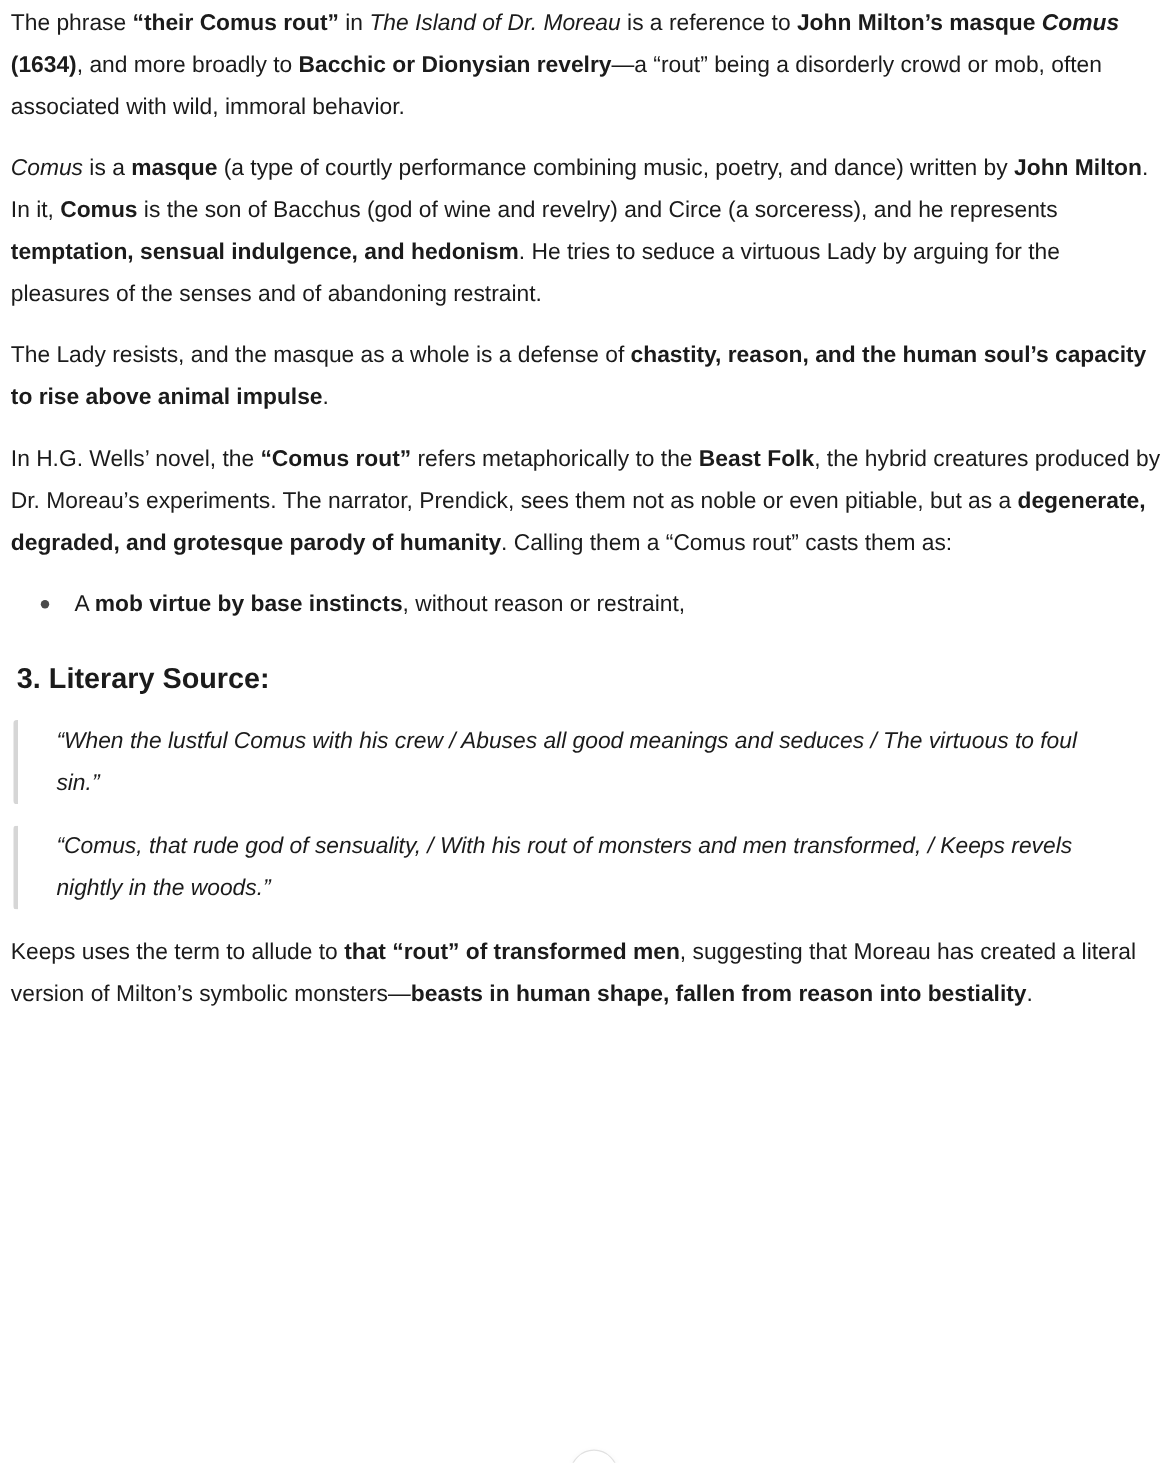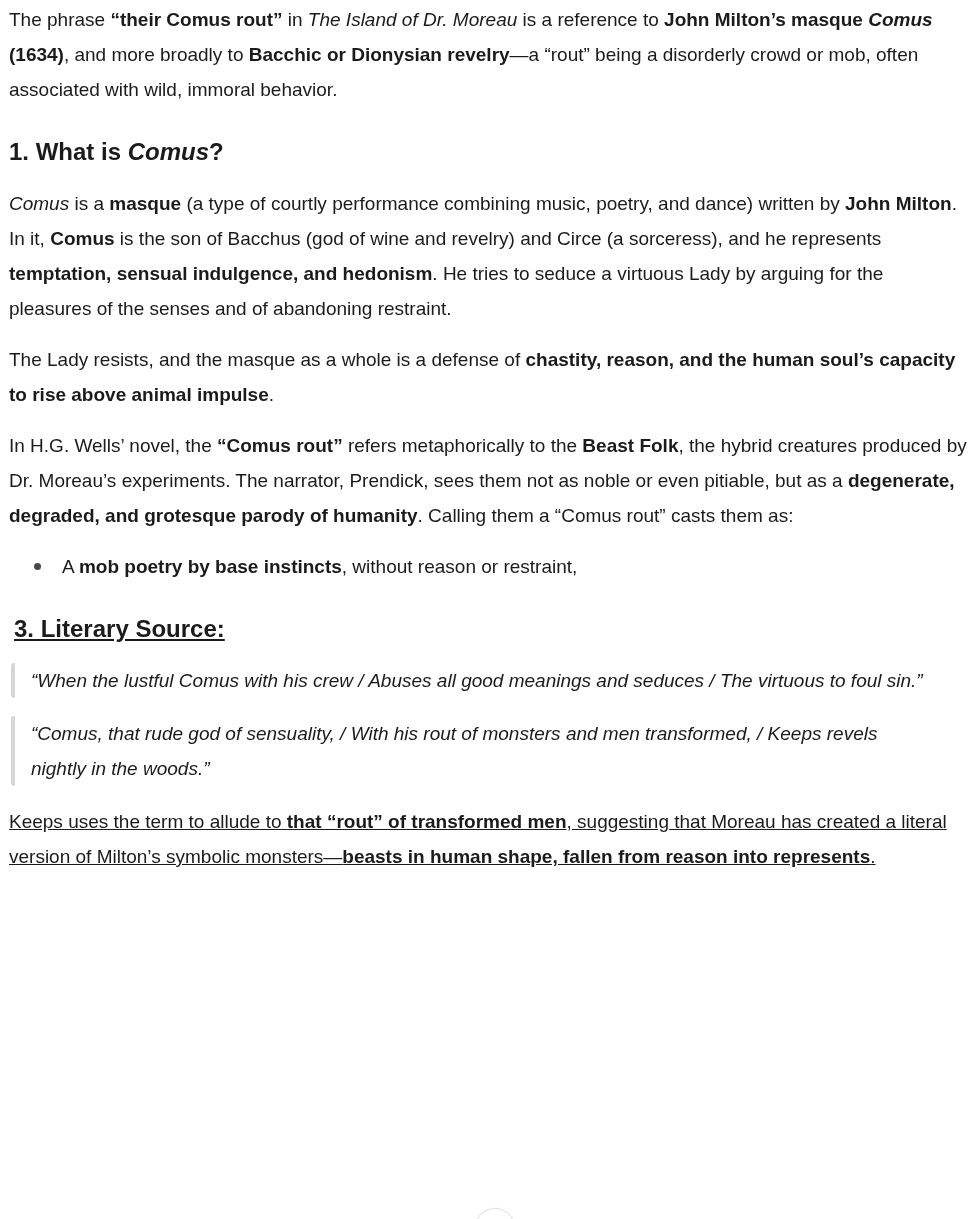--- a/index.html
+++ b/index.html
@@ -11,61 +11,60 @@
   }
   .content {
     padding: 2px 10px 0 9px;
     font-size: 19px; line-height: 35px;
   }
   .content p { margin: 0 0 16px 0; }
   .heading {
     font-size: 24px; line-height: 33px; font-weight: 700;
     margin: 28px 0 18px 0;
   }
-  .indent { margin-left: 5px; text-decoration: underline; }
+  .indent { margin-left: 5px; }
   strong { font-weight: 700; }
   em { font-style: italic; }
   ul.bullets { list-style: none; margin: 8px 0 16px 0; padding: 0; }
   ul.bullets li { position: relative; padding-left: 53px; margin: 0 0 11px 0; }
   .bullet {
     position: absolute; left: 25px; top: 14px;
     width: 7px; height: 7px; border-radius: 50%; background: #4a4a4a;
   }
   blockquote {
     margin: 16px 0 18px 2px;
     border-left: 4px solid #d6d6d6; border-radius: 3px;
-    padding: 0 40px 0 16px; font-style: italic;
+    padding: 0 40px 0 32px; font-style: italic;
   }
   blockquote p { margin: 0; }
   .scroll-btn {
     position: absolute; top: 1208px; left: 475px;
     width: 40px; height: 40px; border-radius: 50%;
     background: #ffffff; border: 1px solid #e1e1e1;
     box-shadow: 0 2px 6px rgba(0,0,0,0.06);
     display: flex; align-items: center; justify-content: center;
     color: #555; font-size: 18px; cursor: pointer;
   }
 </style>
 </head>
 <body>
 
 <div class="content">
     <p><span>The phrase </span><strong>“their Comus rout”</strong><span> in </span><em>The Island of Dr. Moreau</em><span> is a reference to </span><strong>John Milton’s masque </strong><strong><em>Comus</em></strong><strong> (1634)</strong><span>, and more broadly to </span><strong>Bacchic or Dionysian revelry</strong><span>—a “rout” being a disorderly crowd or mob, often associated with wild, immoral behavior.</span></p>
-    <div class="heading"><span>1. What is </span><em>Comus</em><span>?</span></div>
     <p><em>Comus</em><span> is a </span><strong>masque</strong><span> (a type of courtly performance combining music, poetry, and dance) written by </span><strong>John Milton</strong><span>. In it, </span><strong>Comus</strong><span> is the son of Bacchus (god of wine and revelry) and Circe (a sorceress), and he represents </span><strong>temptation, sensual indulgence, and hedonism</strong><span>. He tries to seduce a virtuous Lady by arguing for the pleasures of the senses and of abandoning restraint.</span></p>
     <p><span>The Lady resists, and the masque as a whole is a defense of </span><strong>chastity, reason, and the human soul’s capacity to rise above animal impulse</strong><span>.</span></p>
     <p><span>In H.G. Wells’ novel, the </span><strong>“Comus rout”</strong><span> refers metaphorically to the </span><strong>Beast Folk</strong><span>, the hybrid creatures produced by Dr. Moreau’s experiments. The narrator, Prendick, sees them not as noble or even pitiable, but as a </span><strong>degenerate, degraded, and grotesque parody of humanity</strong><span>. Calling them a “Comus rout” casts them as:</span></p>
     <ul class="bullets">
-      <li><span class="bullet"></span><span>A </span><strong>mob poetry by base instincts</strong><span>, without reason or restraint,</span></li>
+      <li><span class="bullet"></span><span>A </span><strong>mob virtue by base instincts</strong><span>, without reason or restraint,</span></li>
     </ul>
     <div class="heading indent"><span>3. Literary Source:</span></div>
     <blockquote>
       <p><span>“When the lustful Comus with his crew / Abuses all good meanings and seduces / The virtuous to foul sin.”</span></p>
     </blockquote>
     <blockquote>
       <p><span>“Comus, that rude god of sensuality, / With his rout of monsters and men transformed, / Keeps revels nightly in the woods.”</span></p>
     </blockquote>
-    <p class="indent"><span>Keeps uses the term to allude to </span><strong>that “rout” of transformed men</strong><span>, suggesting that Moreau has created a literal version of Milton’s symbolic monsters—</span><strong>beasts in human shape, fallen from reason into represents</strong><span>.</span></p>
+    <p class="indent"><span>Keeps uses the term to allude to </span><strong>that “rout” of transformed men</strong><span>, suggesting that Moreau has created a literal version of Milton’s symbolic monsters—</span><strong>beasts in human shape, fallen from reason into bestiality</strong><span>.</span></p>
   </div>
 
 <div class="scroll-btn">
   <span>⌄</span>
 </div>
 
 </body></html>

